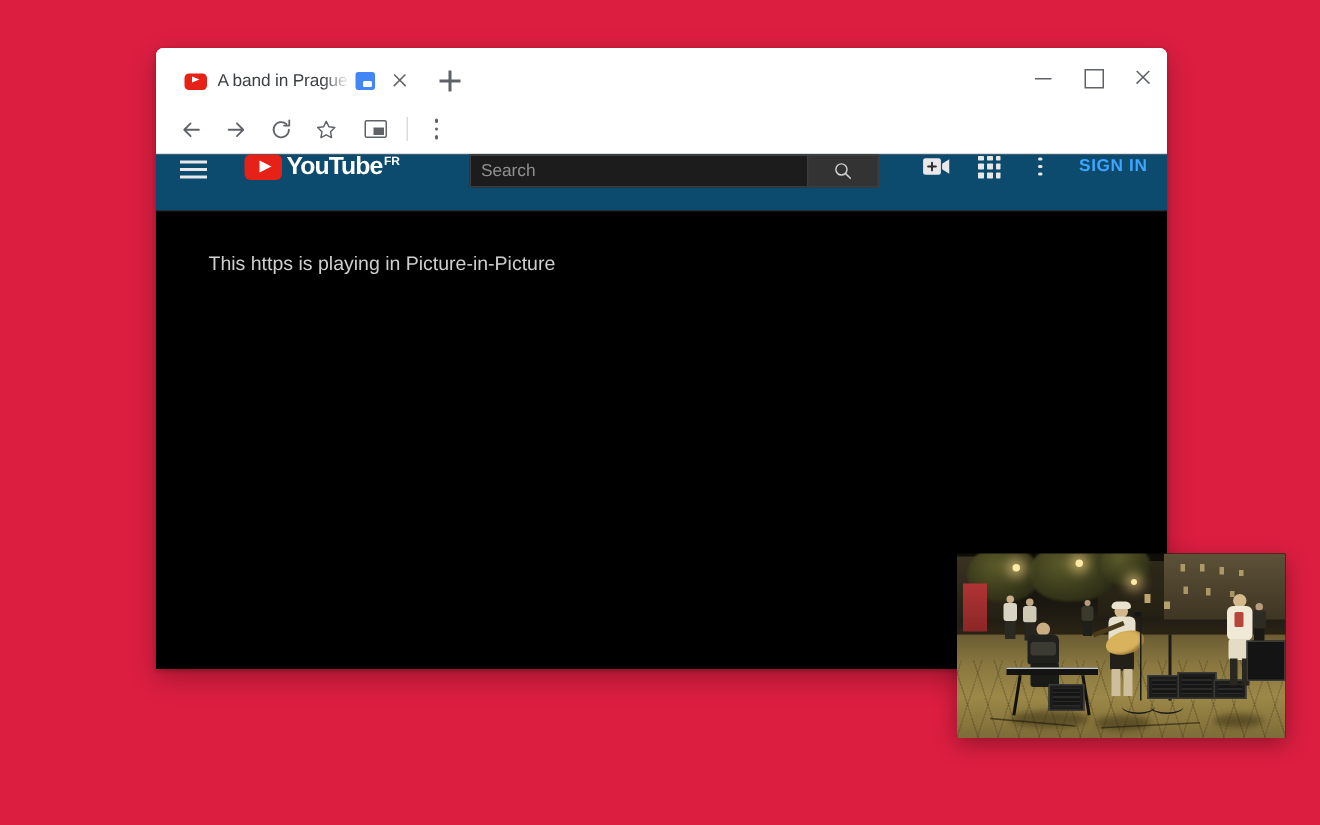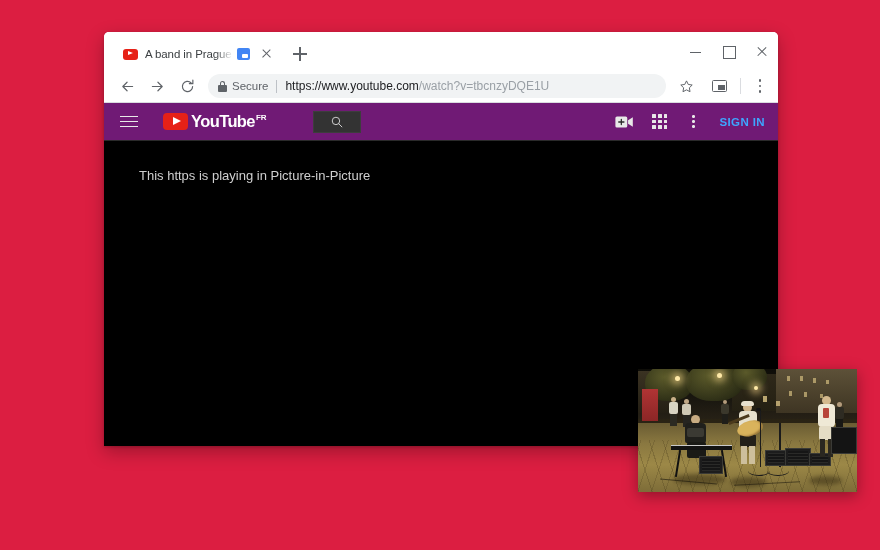--- a/index.html
+++ b/index.html
@@ -296,23 +296,23 @@
 
   
   .yt-page {
     height: 343px;
     background: #000000;
     position: relative;
   }
 
   .yt-header {
     height: 38px;
-    background: #701a75;
-    display: flex;
-    align-items: center;
+    background: #0c4a6e;
+    display: flex;
+    align-items: flex-start;
     padding: 0 13px 0 16px;
     border-bottom: 1px solid #2a2a2a;
   }
 
   .yt-hamburger {
     width: 20px; height: 20px;
     flex: 0 0 20px;
     display: flex; flex-direction: column; justify-content: center;
     gap: 3.6px;
     margin-right: 23px;
@@ -636,29 +636,20 @@
       </svg>
     </div>
 
     <div class="nav-btn">
       <svg width="17" height="17" viewBox="0 0 20 20">
         <path d="M16 10a6 6 0 1 1-1.9-4.4" fill="none" stroke="#5f6368" stroke-width="1.4" stroke-linecap="round"></path>
         <path d="M16.3 2.6v4.1h-4.1" fill="none" stroke="#5f6368" stroke-width="1.4" stroke-linecap="round" stroke-linejoin="round"></path>
       </svg>
     </div>
 
-    <div class="omnibox">
-      <span class="lock-icon">
-        <span class="lock-shackle"></span>
-        <span class="lock-body"></span>
-      </span>
-      <span class="secure-label">Secure</span>
-      <span class="omnibox-divider"></span>
-      <span class="url"><span class="url-host">https://www.youtube.com</span><span class="url-path">/watch?v=tbcnzyDQE1U</span></span>
-    </div>
 
     <div class="star-btn">
       <svg width="15" height="15" viewBox="0 0 20 20">
         <path d="M10 2.5l2.35 4.76 5.25.76-3.8 3.7.9 5.23L10 14.48l-4.7 2.47.9-5.23-3.8-3.7 5.25-.76z" fill="none" stroke="#5f6368" stroke-width="1.3" stroke-linejoin="round"></path>
       </svg>
     </div>
 
     <div class="pip-toolbar-btn">
       <span class="pip-glyph"></span>
     </div>
@@ -682,20 +673,21 @@
           <span></span>
       </div>
 
       <div class="yt-logo">
         <span class="yt-logo-mark"></span>
         <span class="yt-logo-text">YouTube</span>
         <span class="yt-logo-sup">FR</span>
       </div>
 
       <div class="yt-search-wrap">
+        <input class="yt-search-input" type="text" placeholder="Search" style="">
         <div class="yt-search-btn">
           <svg width="14" height="14" viewBox="0 0 20 20">
             <circle cx="8.5" cy="8.5" r="5.3" fill="none" stroke="#d0d0d0" stroke-width="1.4"></circle>
             <path d="M12.5 12.5L17 17" stroke="#d0d0d0" stroke-width="1.4" stroke-linecap="round"></path>
           </svg>
         </div>
       </div>
 
       <div class="yt-header-right">
 

